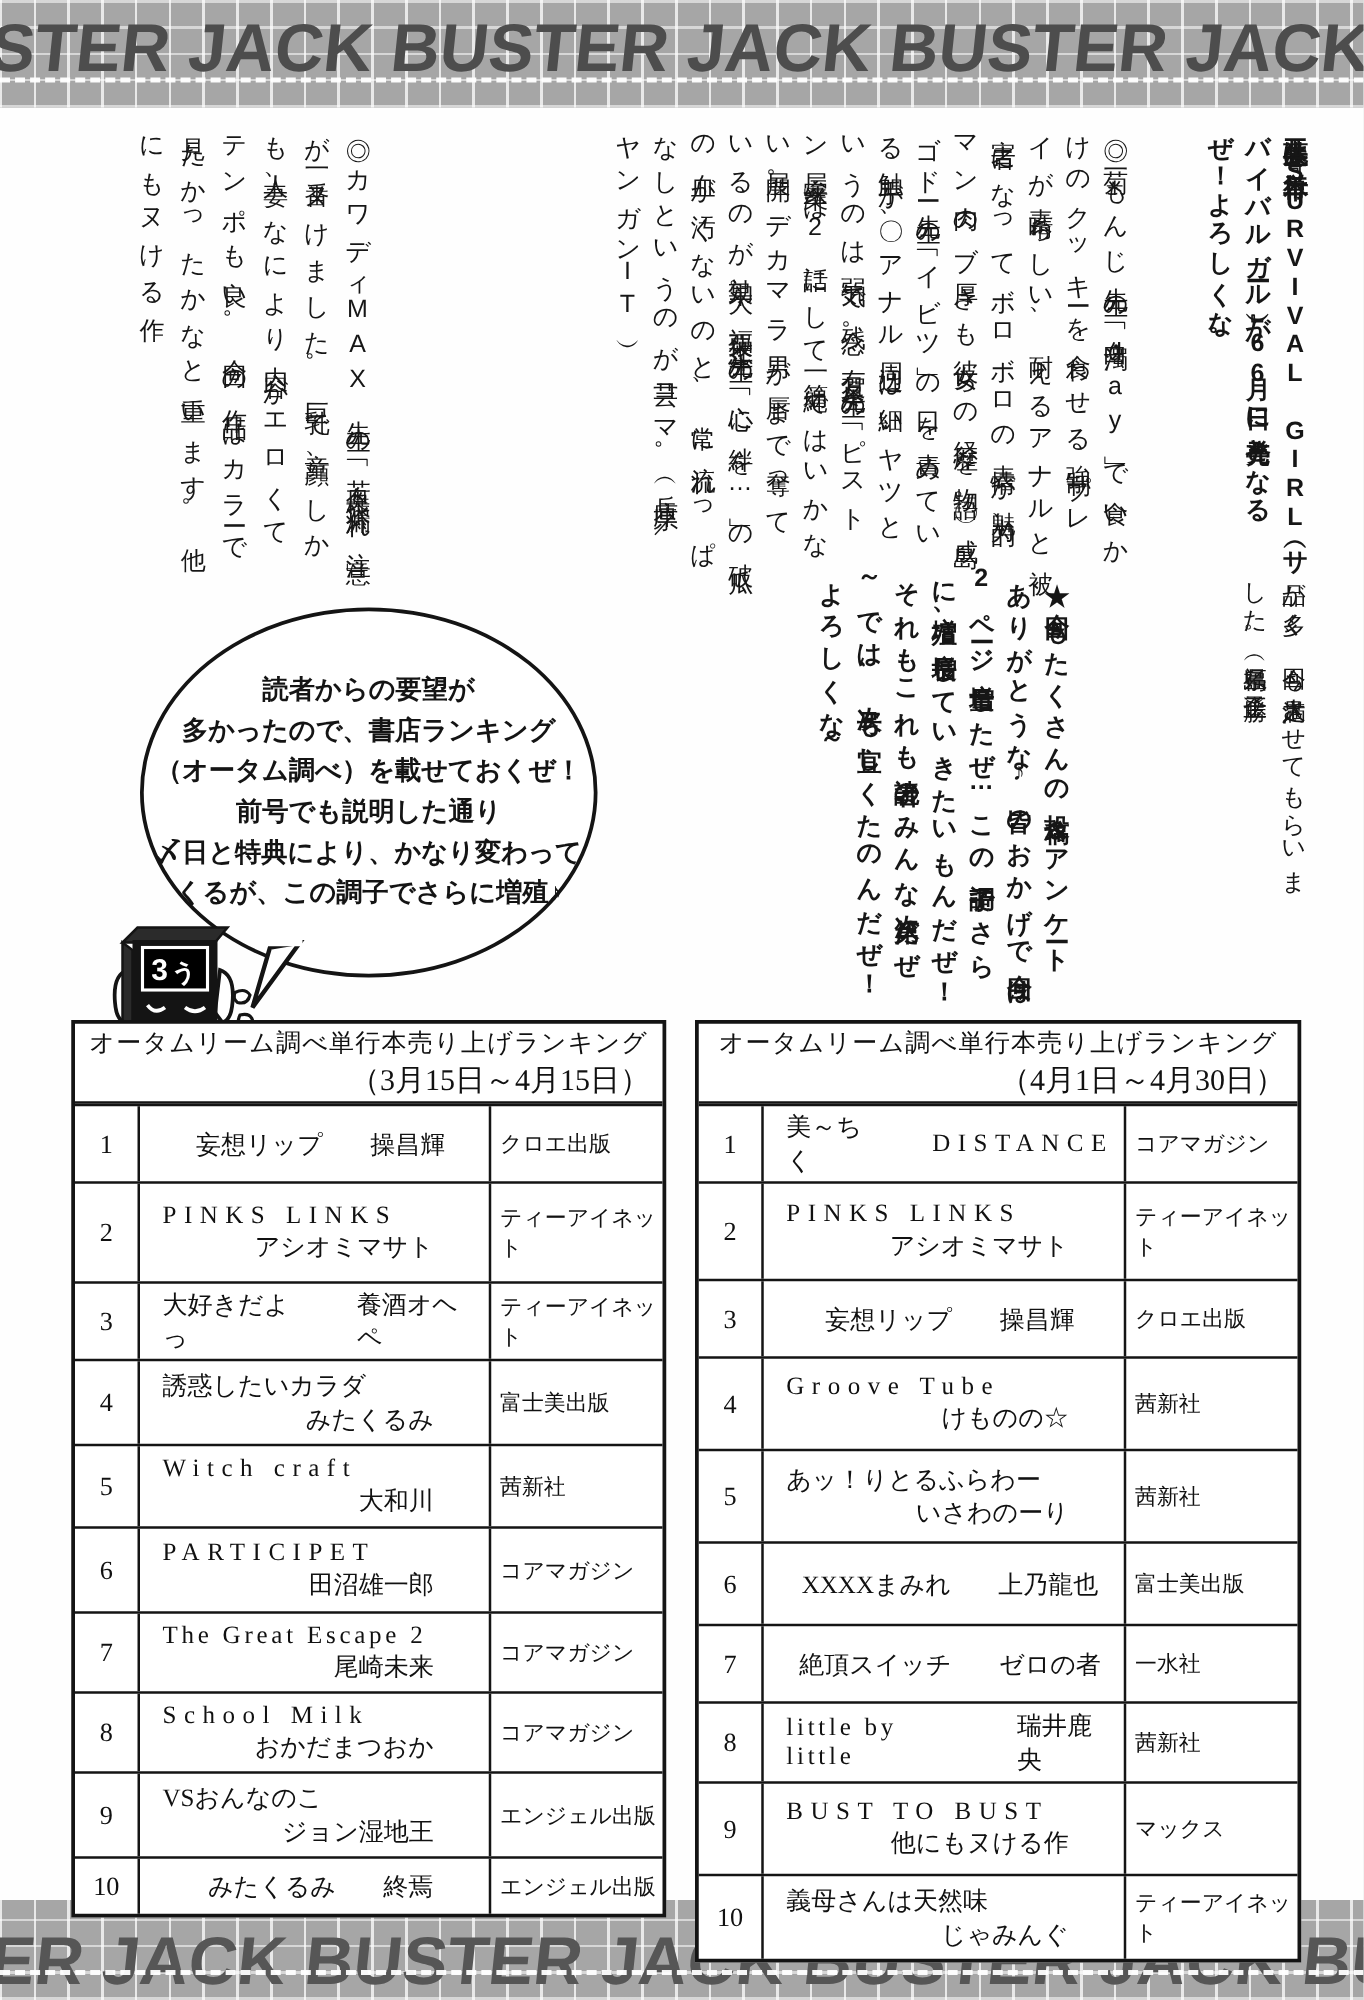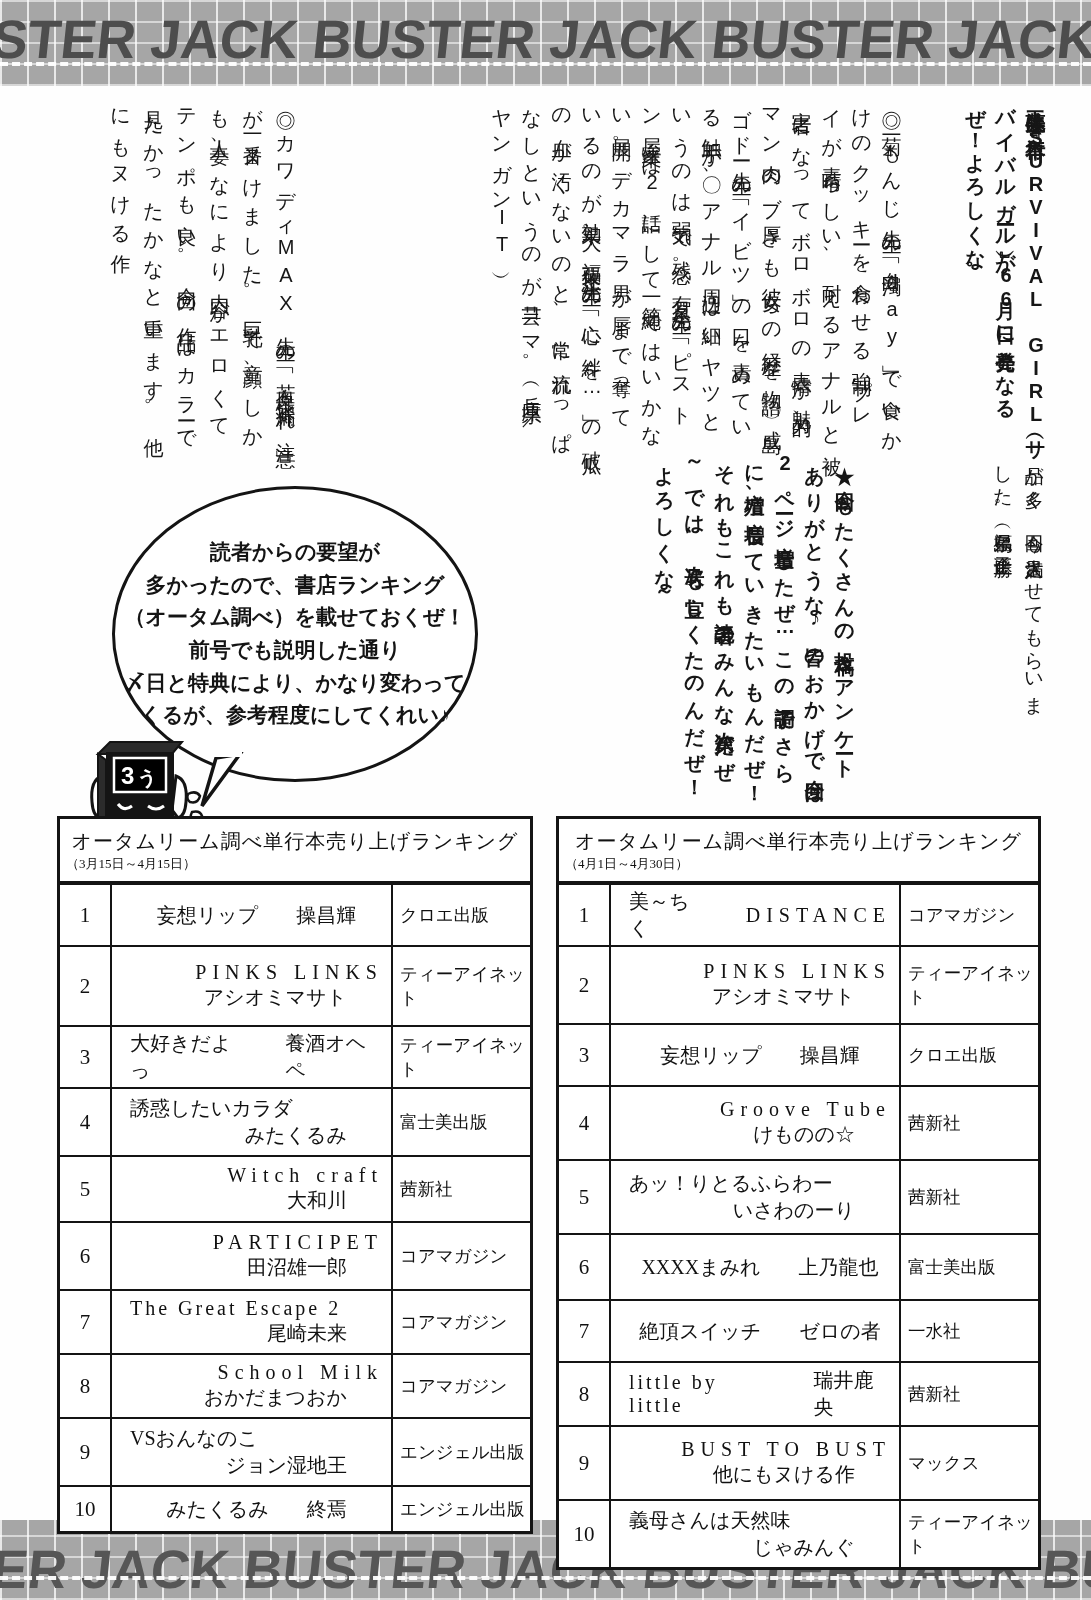--- a/index.html
+++ b/index.html
@@ -47,33 +47,33 @@
   .mascot{position:absolute;left:80px;top:738px;z-index:2;}
 
   
   .rtable{position:absolute;top:816px;background:#fff;border:3px solid #141414;z-index:2;
       font-family:"Liberation Serif",serif;color:#111;display:flex;flex-direction:column;}
   .rtable.left{left:57px;width:470px;}
   .rtable.right{left:556px;width:479px;}
   .thead{height:58px;border-bottom:2.5px solid #141414;display:flex;flex-direction:column;
       justify-content:center;padding:2px 6px;}
   .ttitle{font-size:20px;letter-spacing:1px;text-align:center;}
-  .tperiod{font-size:13px;padding-right:4px;}
+  .tperiod{font-size:24px;text-align:right;padding-right:4px;}
   .trow{display:flex;border-top:2.5px solid #141414;box-sizing:border-box;}
   .trow:first-of-type{border-top:none;}
   .c-rank{width:50px;flex:0 0 50px;border-right:2.5px solid #141414;display:flex;
       align-items:center;justify-content:center;font-size:21px;}
   .c-main{flex:1;display:flex;flex-direction:column;justify-content:center;
       padding:2px 8px 2px 18px;font-size:20px;overflow:hidden;}
   .c-main.one{flex-direction:row;align-items:center;}
   .c-main.one .au{margin-left:38px;}
   .c-main.two .au{align-self:flex-end;padding-right:36px;}
   .c-pub{width:130px;flex:0 0 130px;border-left:2.5px solid #141414;display:flex;
       align-items:center;padding-left:7px;font-size:17.5px;}
-  .sp{letter-spacing:.3em;text-align:right;}
+  .sp{letter-spacing:.3em;}
   .sp2{letter-spacing:.15em;}
 </style>
 </head>
 <body>
 
 <div class="page">
 
   <div class="banner top">
     <div class="btext">STER JACK BUSTER JACK BUSTER JACK BUSTER JACK BUSTER JACK BUS</div>
     <div class="dashline"></div>
@@ -88,21 +88,21 @@
   <div class="vblock v-letter2b">品が多く、今回も大満足させてもらいました。（福島県／金子正勝）</div>
 
   <div class="vblock v-star">★今回もたくさんの投稿＆アンケートありがとうな♪皆のおかげで今回は2ページ増量したぜ…この調子でさらに増殖、増長していきたいもんだぜ！それもこれも読者のみんな次第だぜ～では、次号も宜しくたのんだぜ！よろしくな～</div>
 
   <div class="bubble">
     <div class="bline">読者からの要望が</div>
     <div class="bline">多かったので、書店ランキング</div>
     <div class="bline">（オータム調べ）を載せておくぜ！</div>
     <div class="bline">前号でも説明した通り</div>
     <div class="bline">〆日と特典により、かなり変わって</div>
-    <div class="bline">くるが、参考程度にしてくれい♪</div>
+    <div class="bline">くるが、この調子でさらに増殖♪</div>
   </div>
   <svg class="bubble-tail" width="48" height="58" viewBox="0 0 48 58">
     <polygon points="44,2 20,6 6,54" fill="#ffffff" stroke="#141414" stroke-width="3.5"></polygon>
     <rect x="18" y="0" width="28" height="5" fill="#ffffff"></rect>
   </svg>
 
   <svg class="mascot" width="130" height="100" viewBox="0 0 130 100">
 
     <path d="M22,38 q-12,4 -10,26 q1,14 8,16 l6,-8 z" fill="#ffffff" stroke="#141414" stroke-width="3"></path>
     <path d="M96,38 q12,4 10,26 q-1,14 -8,16 l-6,-8 z" fill="#ffffff" stroke="#141414" stroke-width="3"></path>

